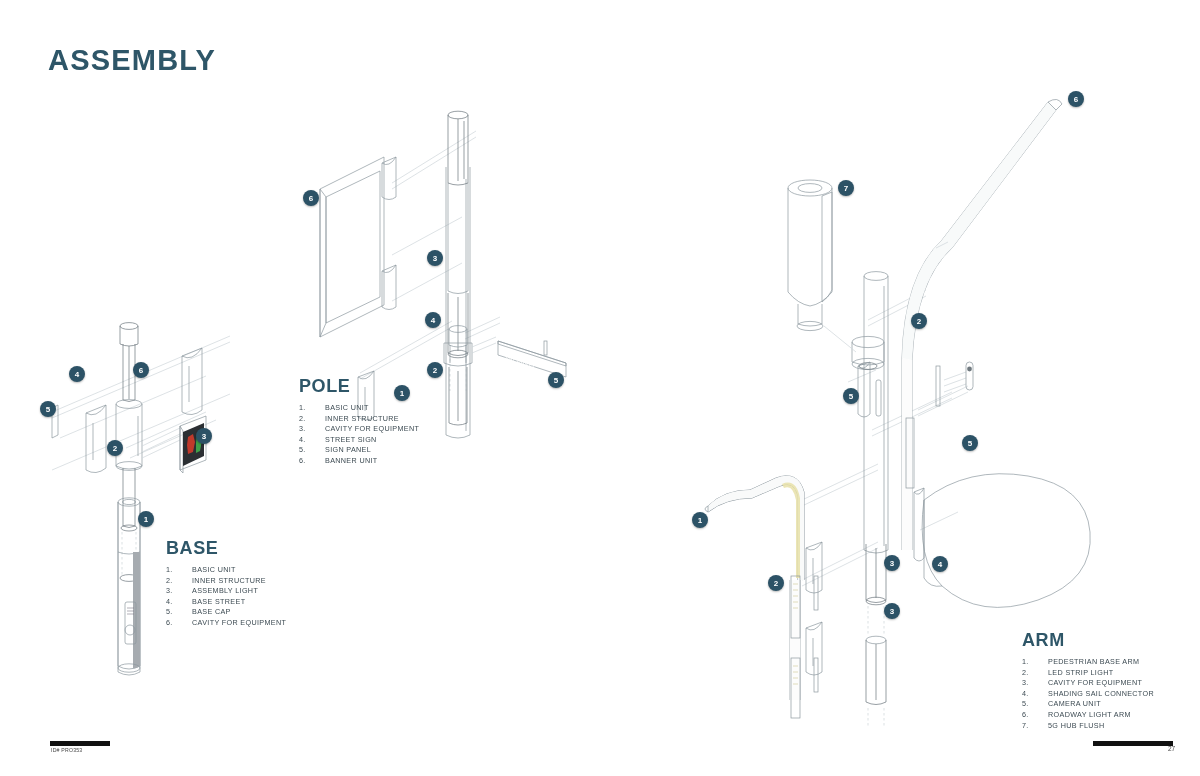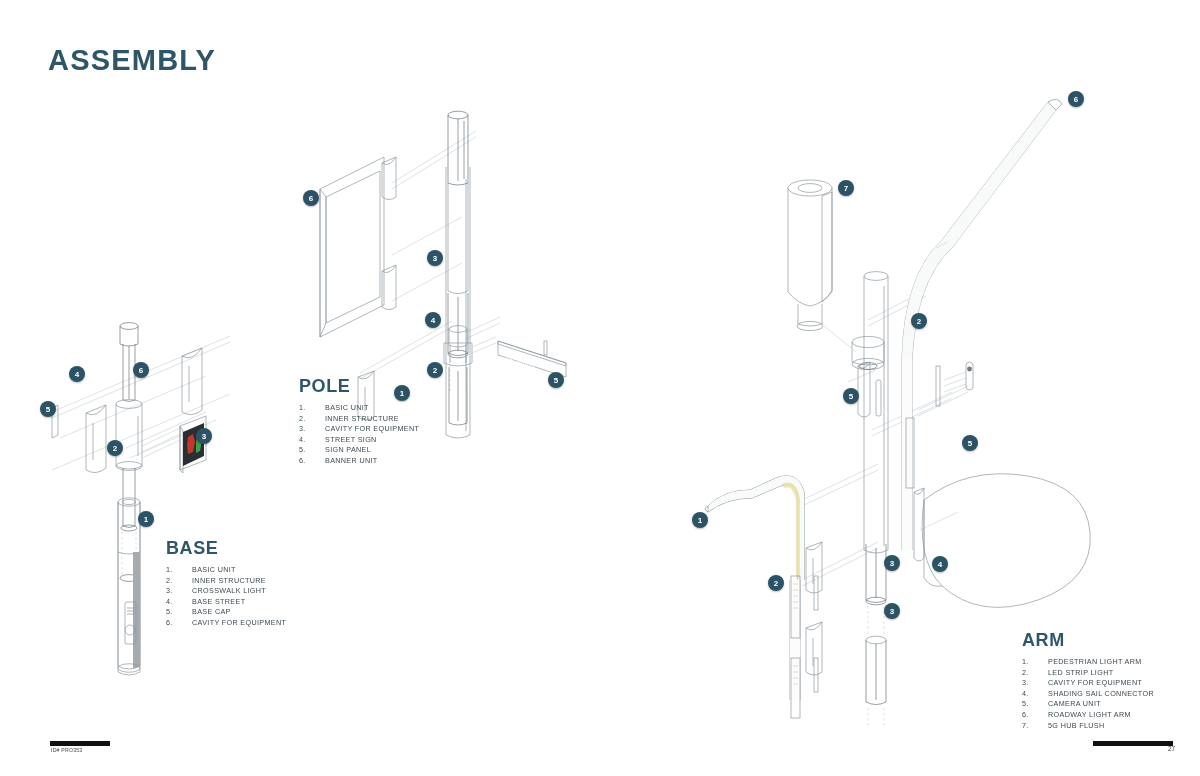--- a/index.html
+++ b/index.html
@@ -171,21 +171,21 @@
       <li>
           <span class="idx">1.</span>
           <span>BASIC UNIT</span>
         </li>
       <li>
           <span class="idx">2.</span>
           <span>INNER STRUCTURE</span>
         </li>
       <li>
           <span class="idx">3.</span>
-          <span>CROSSWALK LIGHT</span>
+          <span>ASSEMBLY LIGHT</span>
         </li>
       <li>
           <span class="idx">4.</span>
           <span>BASE STREET</span>
         </li>
       <li>
           <span class="idx">5.</span>
           <span>BASE CAP</span>
         </li>
       <li>
@@ -460,21 +460,21 @@
   <div class="badge" style="left:962px;top:435px;">5</div>
   <div class="badge" style="left:1068px;top:91px;">6</div>
   <div class="badge" style="left:838px;top:180px;">7</div>
   <div class="badge" style="left:911px;top:313px;">2</div>
 
   <div class="legend" id="legend-arm">
     <div class="legend-title">ARM</div>
     <ol>
       <li>
           <span class="idx">1.</span>
-          <span>PEDESTRIAN LIGHT ARM</span>
+          <span>PEDESTRIAN BASE ARM</span>
         </li>
       <li>
           <span class="idx">2.</span>
           <span>LED STRIP LIGHT</span>
         </li>
       <li>
           <span class="idx">3.</span>
           <span>CAVITY FOR EQUIPMENT</span>
         </li>
       <li>

